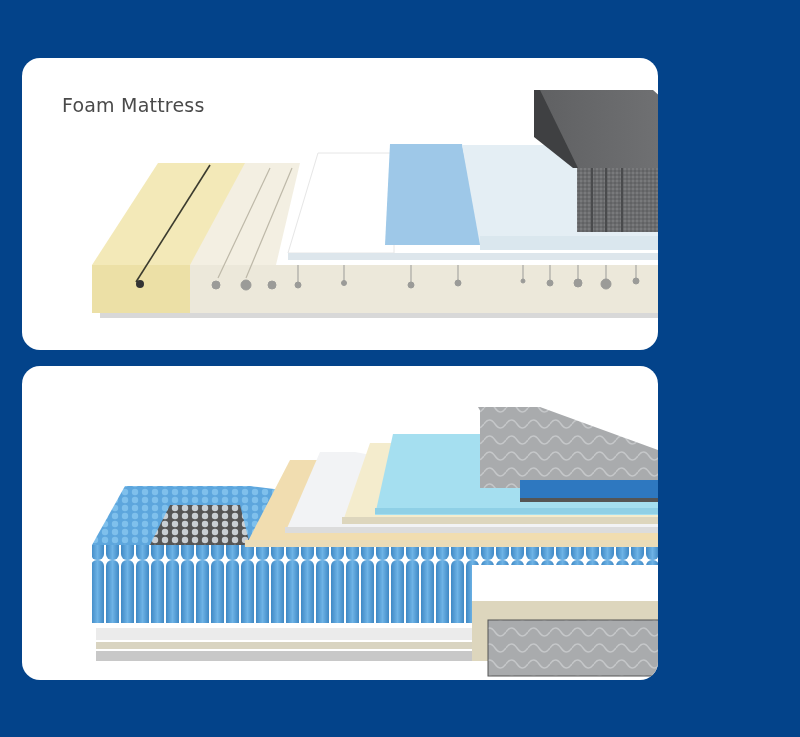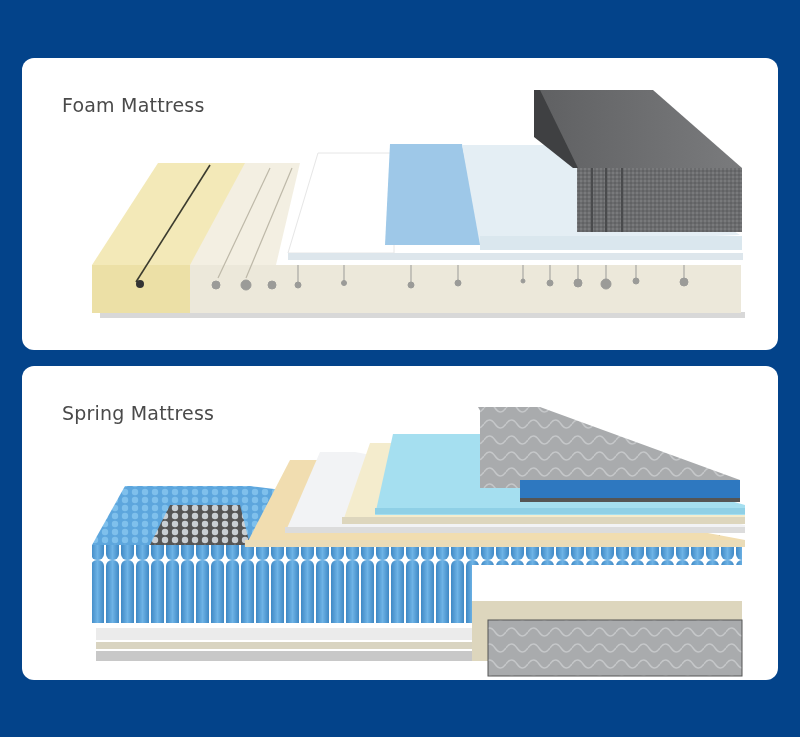--- a/index.html
+++ b/index.html
@@ -1,17 +1,17 @@
 <!DOCTYPE html>
 <html><head>
 <meta charset="utf-8">
 <style>
   html,body{margin:0;padding:0;}
   body{width:800px;height:737px;background:#03438a;position:relative;overflow:hidden;font-family:"DejaVu Sans","Liberation Sans",sans-serif;}
-  .card{position:absolute;left:22px;width:756px;background:#fff;border-radius:12px;overflow:hidden;}
+  .card{position:absolute;left:22px;width:636px;background:#fff;border-radius:18px;overflow:hidden;}
   #card-foam{top:58px;height:292px;}
   #card-spring{top:366px;height:314px;}
   .card-title{position:absolute;left:40px;font-size:19px;color:#4a4a4a;letter-spacing:0.2px;}
   #card-foam .card-title{top:36px;}
   #card-spring .card-title{top:36px;}
   .illus{position:absolute;left:0;top:0;}
 </style>
 </head>
 <body>
 
@@ -80,21 +80,20 @@
       <line x1="684" y1="265" x2="684" y2="280"></line>
         <circle cx="684" cy="282" r="4"></circle>
       <circle cx="246" cy="285" r="5"></circle>
         <circle cx="272" cy="285" r="4"></circle>
         <circle cx="216" cy="285" r="4"></circle>
     </g>
   </svg>
 </div>
 
 <div class="card" id="card-spring">
-  <div class="card-title">Spring Mattress</div>
   <svg class="illus" width="756" height="314" viewBox="22 366 756 314">
     <defs>
       <linearGradient id="coil" x1="0" y1="0" x2="1" y2="0">
         <stop offset="0" stop-color="#3f88c4"></stop>
           <stop offset="0.5" stop-color="#6eb3e6"></stop>
           <stop offset="1" stop-color="#3f88c4"></stop>
       </linearGradient>
       <pattern id="coilrow" width="15" height="80" patternUnits="userSpaceOnUse">
         <rect x="1" y="0" width="13" height="80" rx="6" fill="url(#coil)"></rect>
       </pattern>

